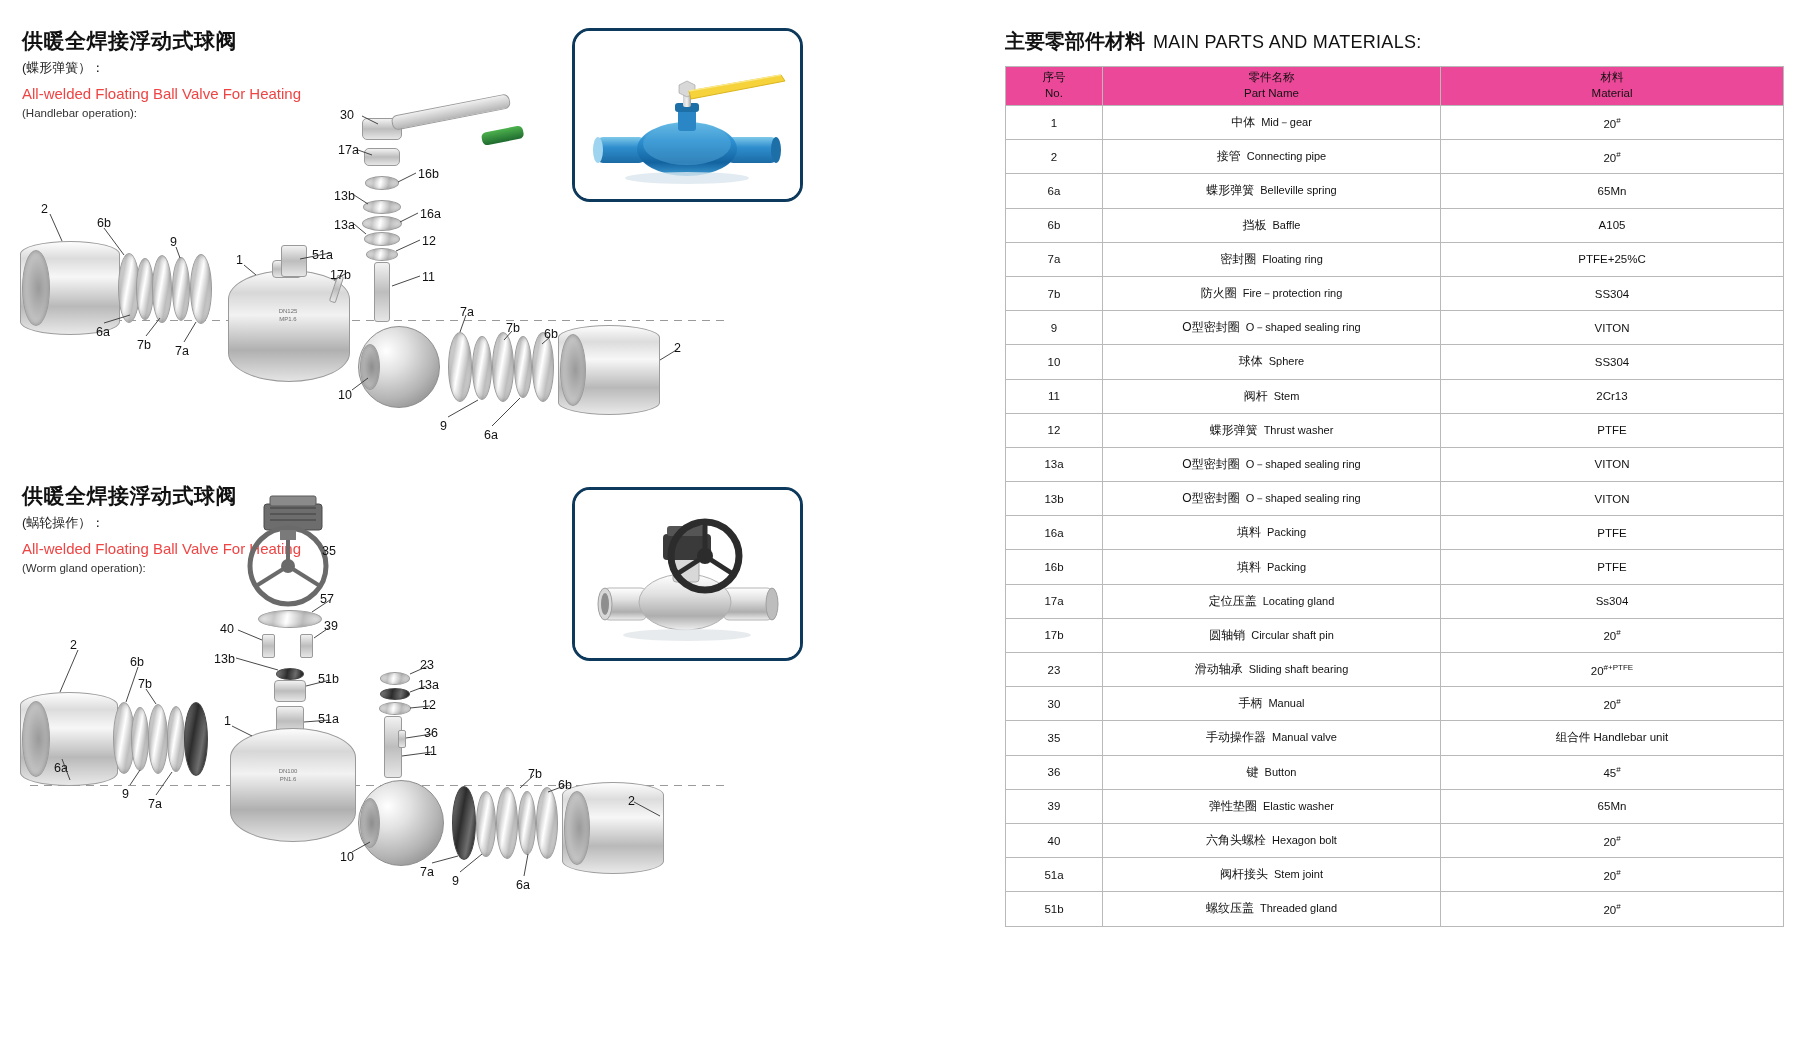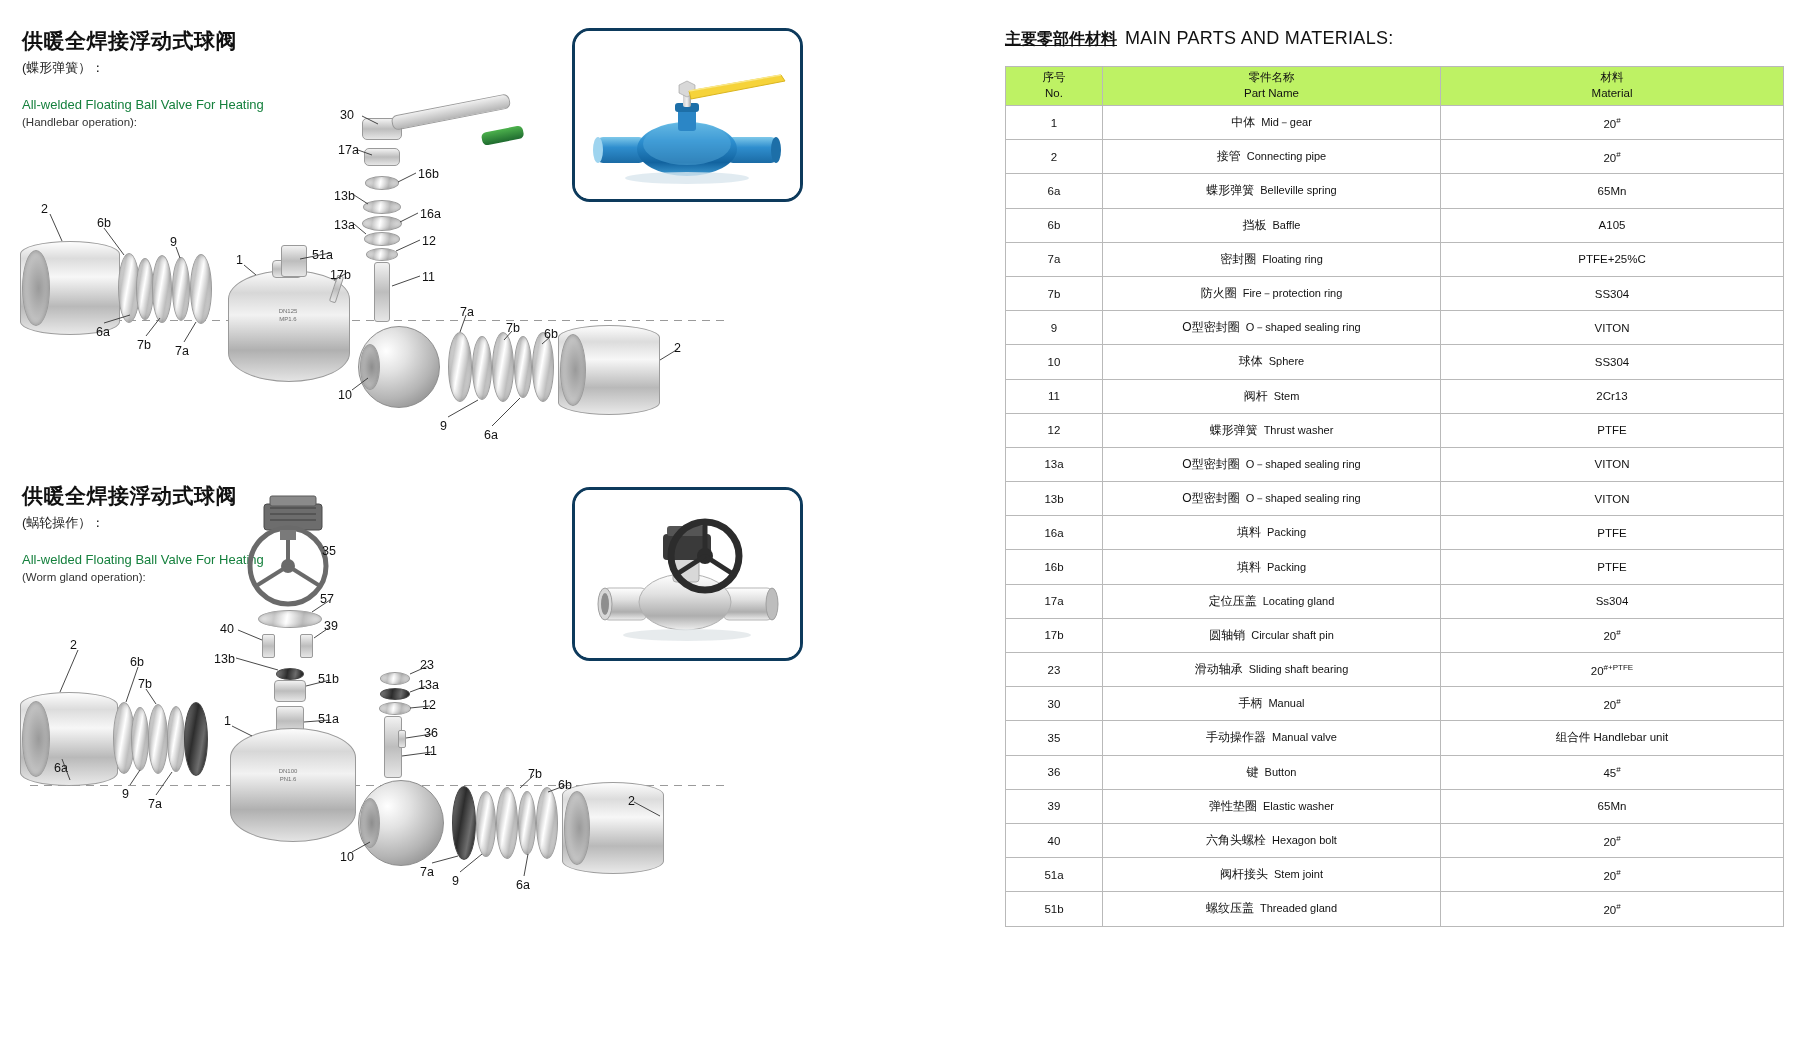--- a/index.html
+++ b/index.html
@@ -38,23 +38,23 @@
     letter-spacing: 0.5px;
     white-space: nowrap;
   }
   .title-cn-sub {
     font-size: 13px;
     color: #222;
     margin-top: 4px;
     white-space: nowrap;
   }
   .title-en {
-    font-size: 13px;
-    color: #15803d;
-    margin-top: 20px;
+    font-size: 15px;
+    color: #ef4444;
+    margin-top: 8px;
     max-width: 330px;
     line-height: 1.25;
   }
   .title-en-sub {
     font-size: 11.5px;
     color: #333;
     margin-top: 3px;
     white-space: nowrap;
   }
 
@@ -138,24 +138,23 @@
     width: 796px;
     height: 1054px;
   }
   .table-header {
     position: absolute;
     left: 5px;
     top: 28px;
     white-space: nowrap;
   }
   .th-cn {
-    font-size: 16px;
+    font-size: 20px;
     font-weight: bold;
     color: #111;
-    text-decoration: underline;
   }
   .th-en {
     font-size: 18px;
     color: #111;
     margin-left: 8px;
     letter-spacing: .3px;
   }
   table.parts {
     position: absolute;
     left: 5px;
@@ -167,21 +166,21 @@
   table.parts th, table.parts td {
     border: 1px solid #b9b9b9;
     text-align: center;
     vertical-align: middle;
     font-size: 11.5px;
     color: #111;
     padding: 0;
   }
   table.parts th {
     height: 38px;
-    background: #bef264;
+    background: #ec4899;
     font-weight: normal;
     line-height: 1.35;
   }
   table.parts td {
     height: 33.2px;
   }
   col.c-no { width: 97px; }
   col.c-name { width: 338px; }
   col.c-mat { width: 343px; }
   .cellcn { font-size: 12px; margin-top: 24px; }

